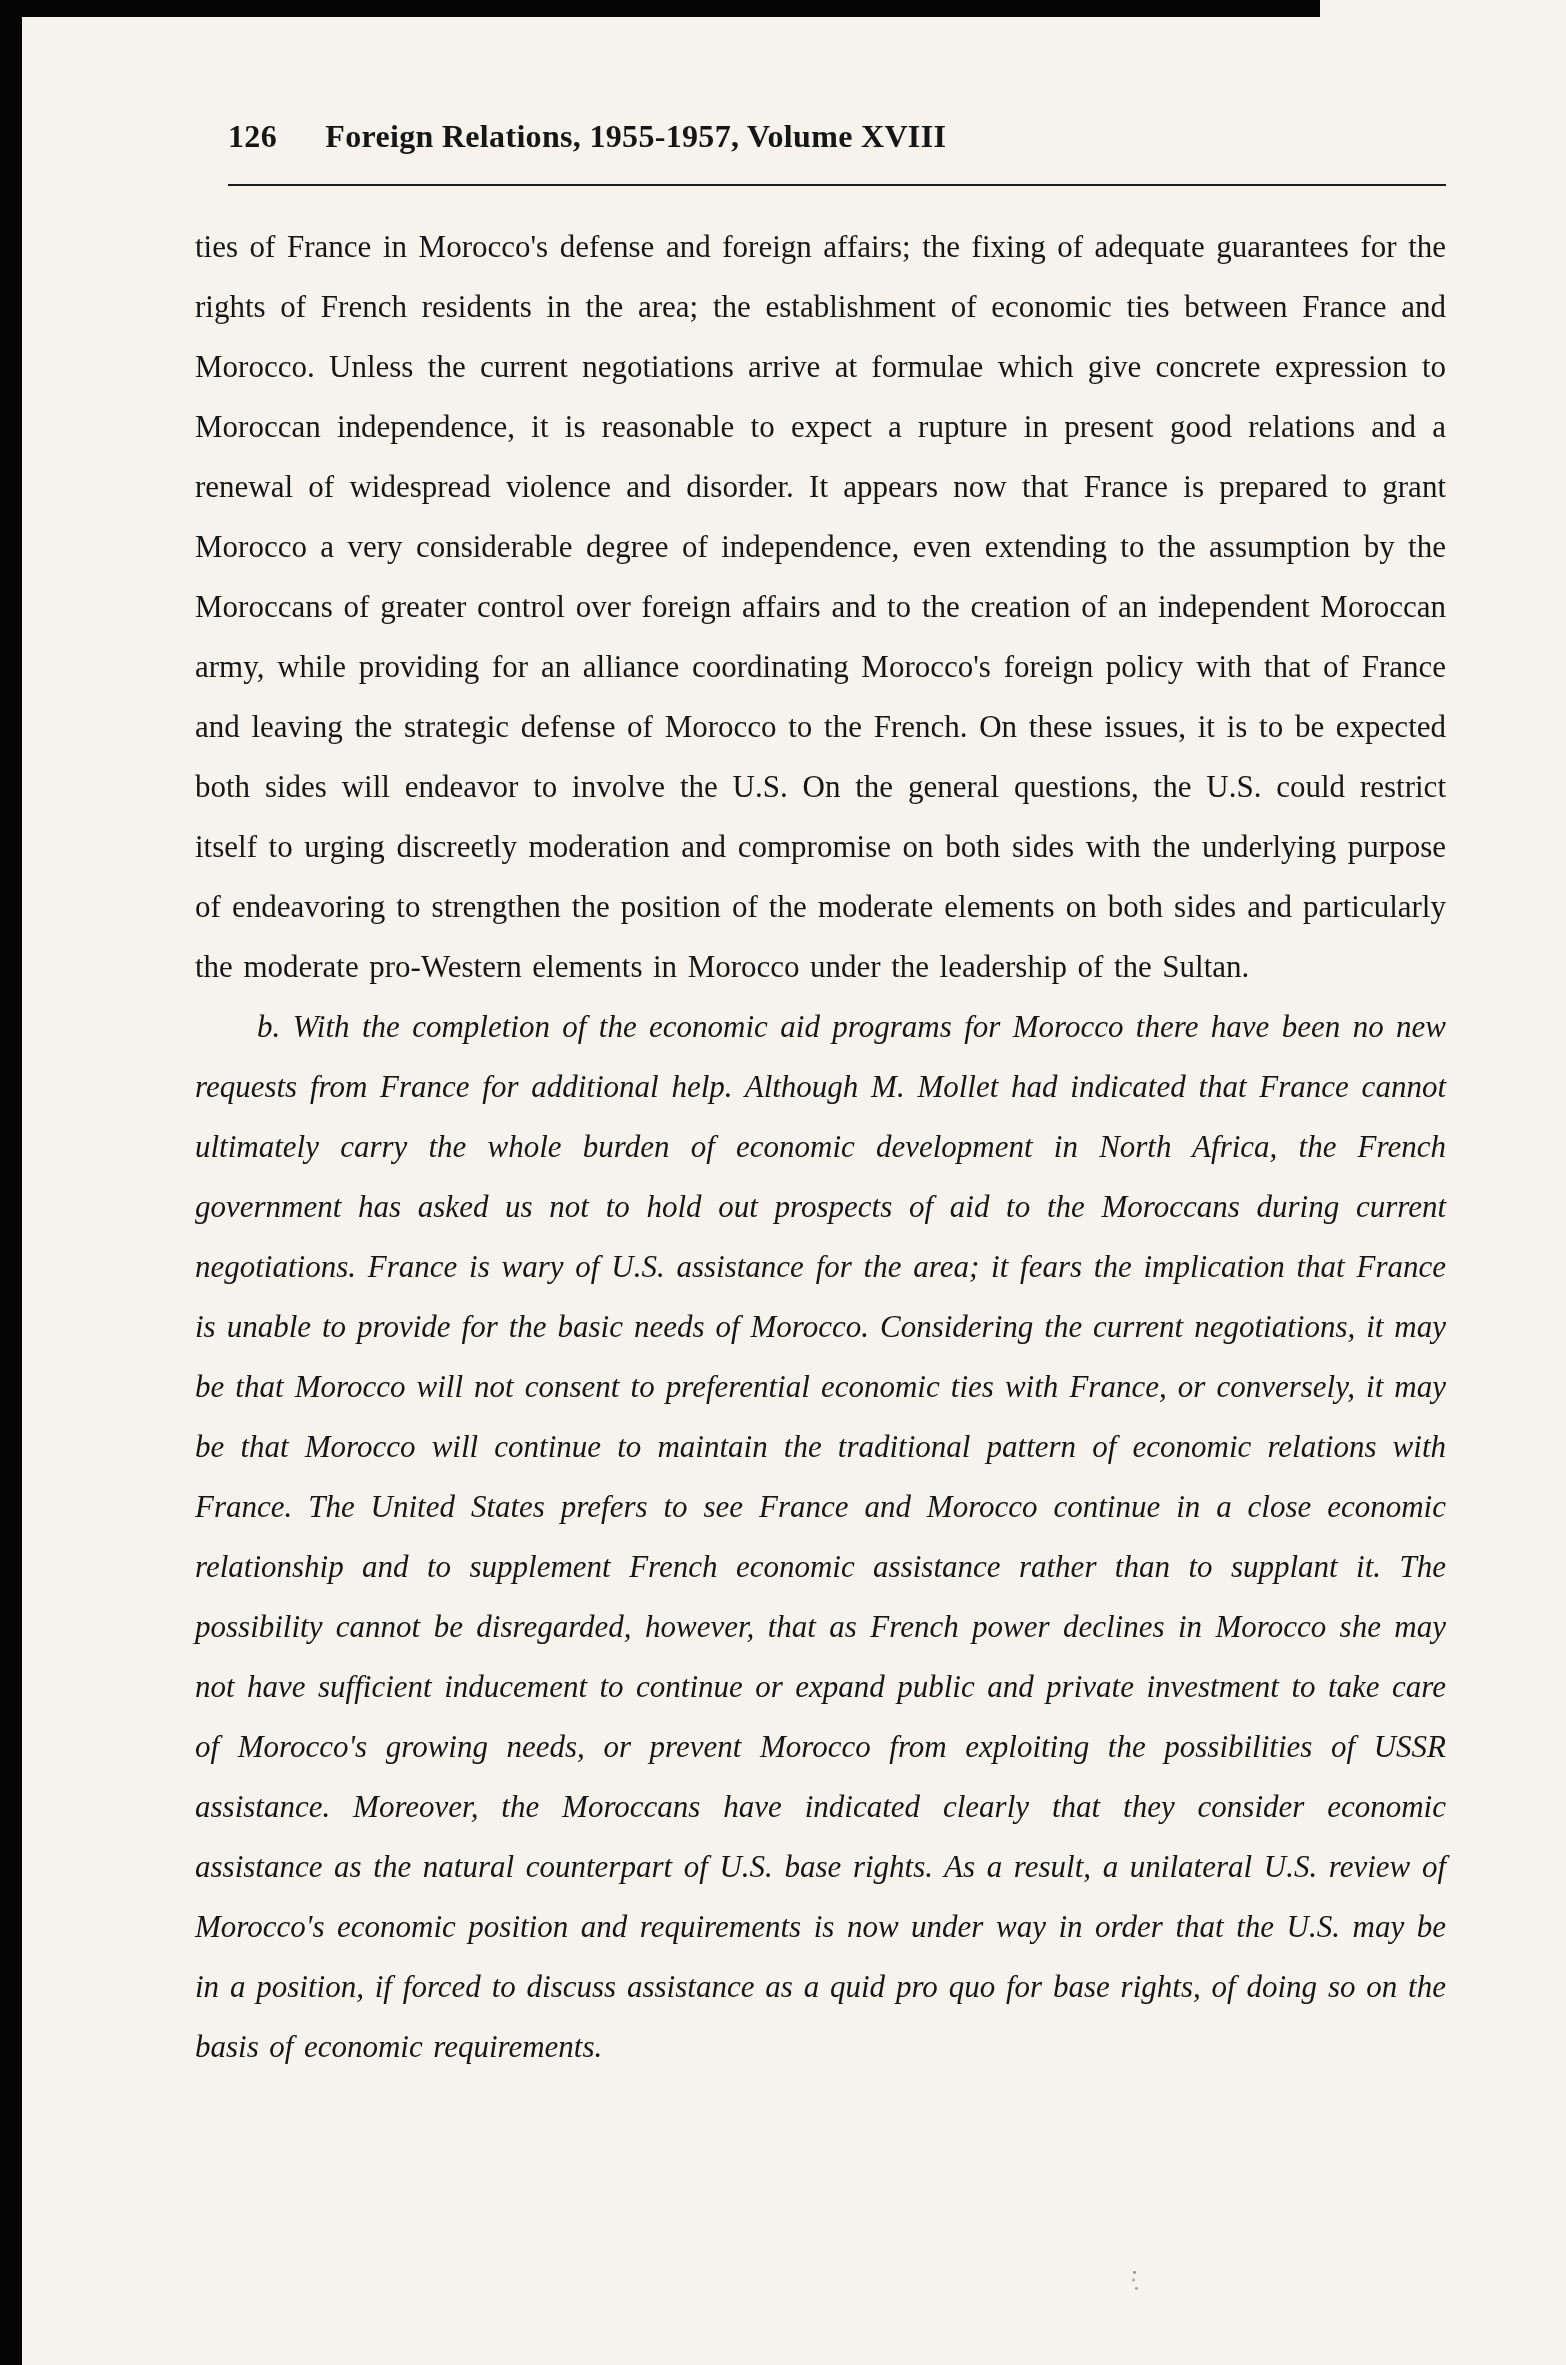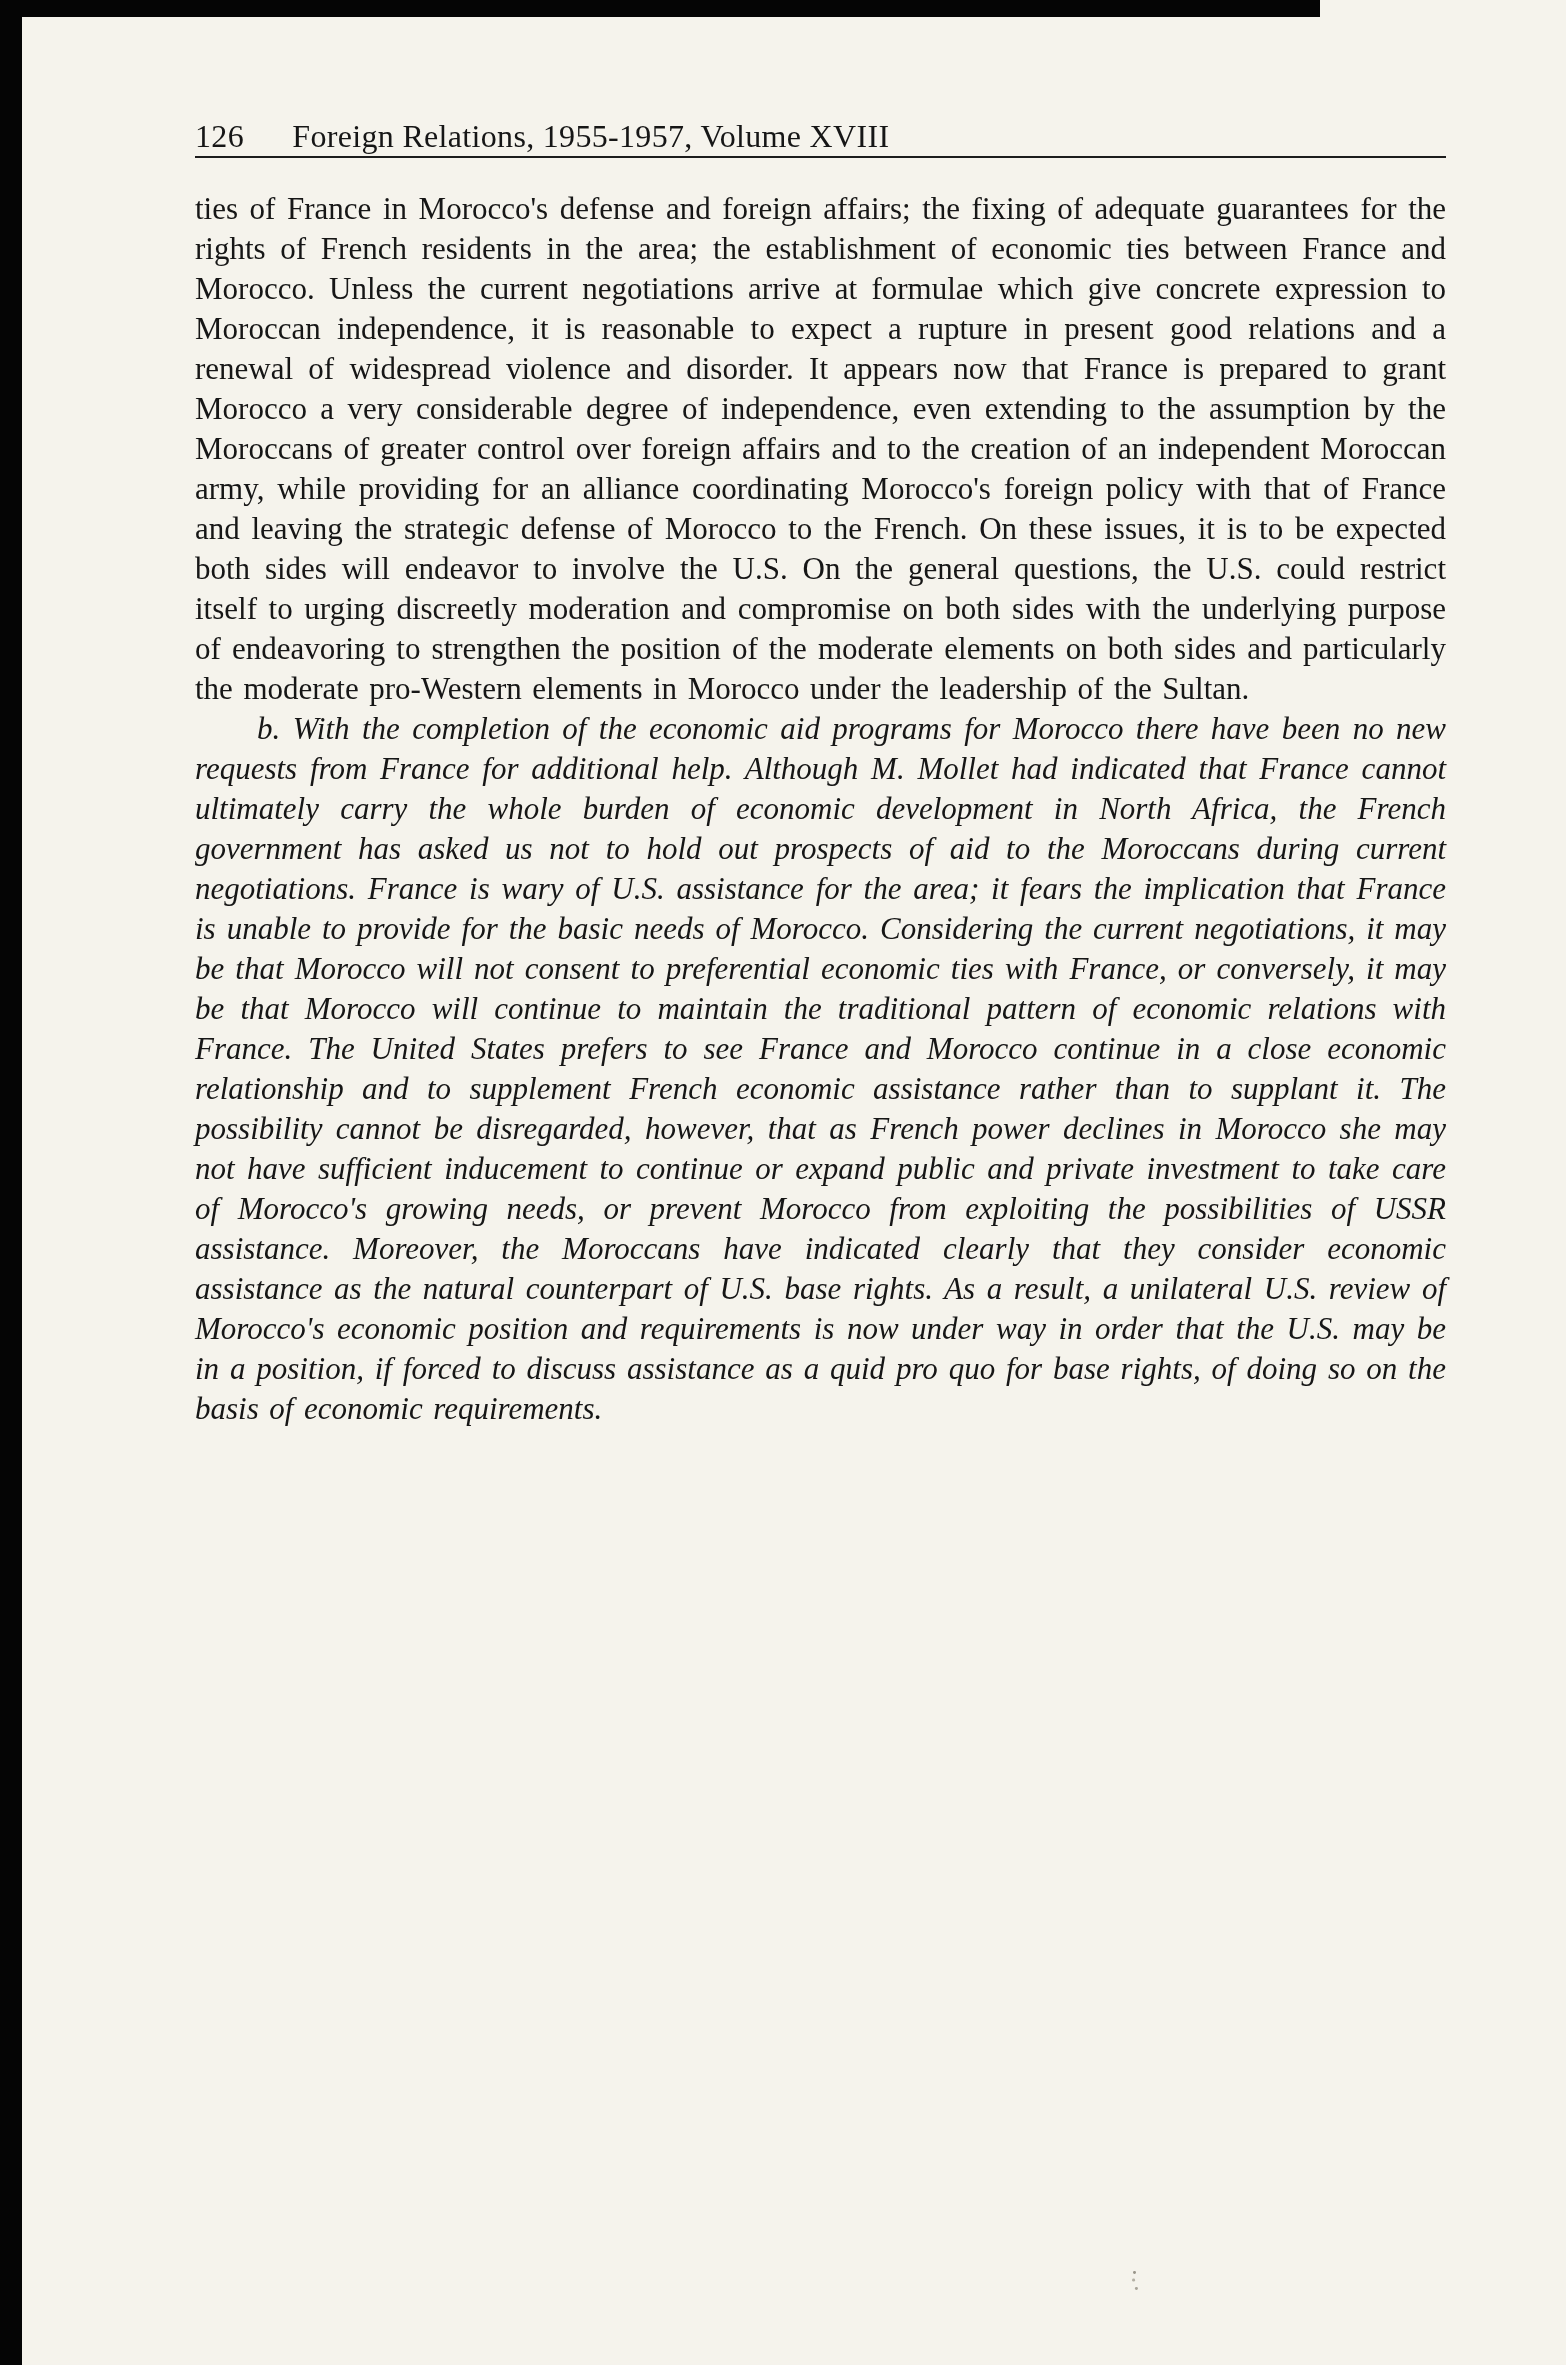--- a/index.html
+++ b/index.html
@@ -30,33 +30,34 @@
     background: #050505;
   }
   .page-content {
     position: absolute;
     left: 195px;
     top: 118px;
     width: 1251px;
   }
   .running-head {
     font-size: 32px;
-    font-weight: normal;
+    font-weight: bold;
     letter-spacing: 0.01em;
     border-bottom: 2.4px solid #1c1c1c;
-    padding-bottom: 1px;
+    padding-bottom: 29px;
+    margin-left: 33px;
   }
   .page-num {
     display: inline-block;
     margin-right: 40px;
   }
   .body-text {
     margin-top: 31px;
     font-size: 31px;
-    line-height: 40px;
+    line-height: 60px;
     text-align: justify;
     word-spacing: 0.09em;
   }
   .para {
     margin: 0;
   }
   .para.indent {
     text-indent: 62px;
     font-style: italic;
   }

